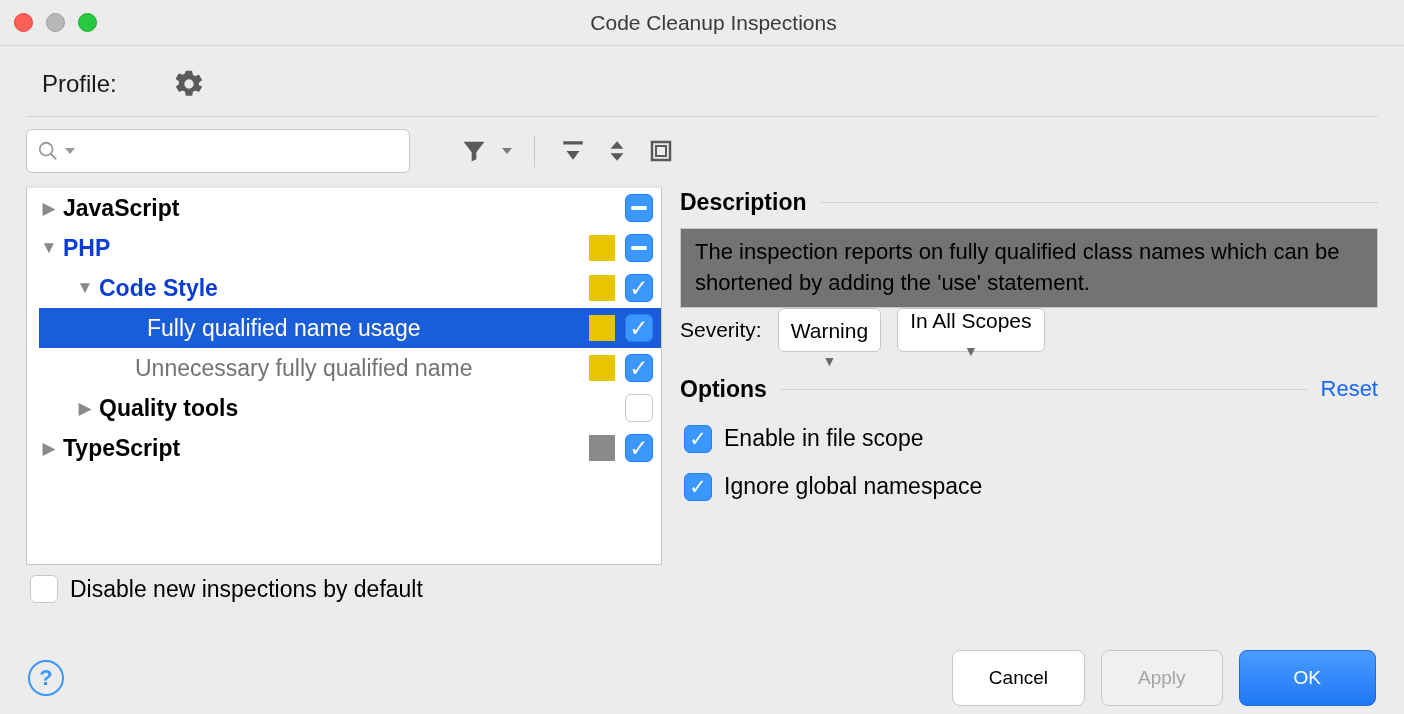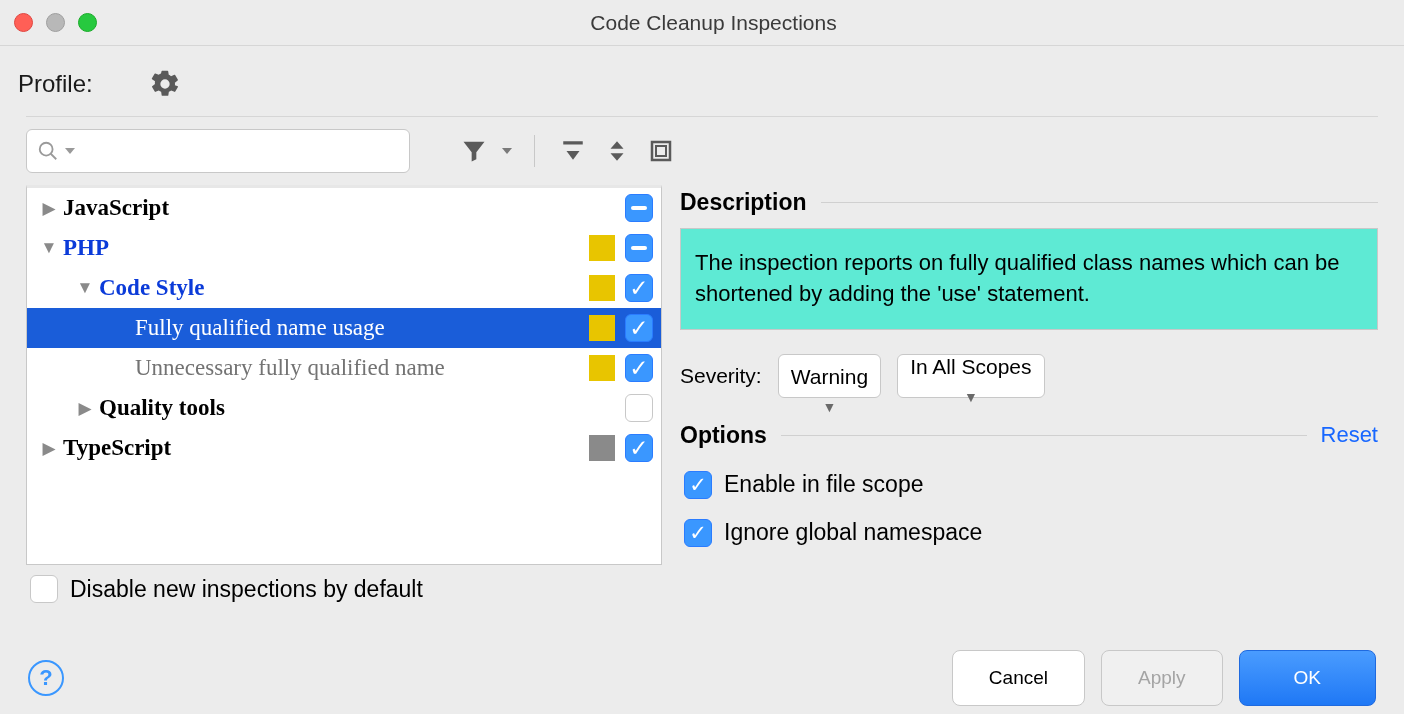--- a/index.html
+++ b/index.html
@@ -19,21 +19,21 @@
   padding: 0 14px;
   border-bottom: 1px solid #d6d6d6;
 }
 .traffic { display: flex; gap: 13px; }
 .dot { width: 19px; height: 19px; border-radius: 50%; }
 .dot.red { background: #ff5f56; border: 1px solid #e04640; }
 .dot.yellow { background: #b8b8b8; border: 1px solid #9f9f9f; }
 .dot.green { background: #27c93f; border: 1px solid #1aab29; }
 .title { flex: 1; text-align: center; font-size: 21px; color: #3a3a3a; padding-right:60px;}
 .row-profile {
-  display: flex; align-items: center; gap: 18px; padding: 22px 18px 16px;
+  display: flex; align-items: center; gap: 18px; padding: 22px 42px 16px;
 }
 .lbl { font-size: 24px; color: #1a1a1a; }
 .combo {
   display: flex; align-items: center; height: 44px; background: #fff;
   border: 1px solid #cfcfcf; border-radius: 7px; overflow: hidden;
 }
 .combo-val { padding: 0 16px; font-size: 23px; }
 .combo-scope { color: #9c9c9c; font-size: 23px; padding-right: 14px; }
 .combo-arrows { width: 32px; height: 100%; background: #2a7cff; display: flex; flex-direction: column; align-items: center; justify-content: center; color: white;}
 .combo-arrows svg { display:block; }
@@ -50,23 +50,23 @@
 .content { display: flex; padding: 0 26px; gap: 18px; }
 .tree-wrap { width: 636px; }
 .tree {
   background: #fff; border: 1px solid #c8c8c8; height: 380px;
   border-top: 3px solid #e7e7e7; overflow: hidden;
 }
 .tree-row {
   display: flex; align-items: center; height: 40px; padding: 0 8px;
   font-size: 23px;
 }
-.tree-row.sel { background: #1a5dd9; color: #fff; }
+.tree-row.sel { background: #1a5dd9; color: #fff; margin-left: 12px; }
 .tree-row .disc { width: 28px; text-align: center; font-size: 17px; color: #8a8a8a; }
-.tree-row .txt { flex: 1; font-family: Liberation Serif, serif; }
+.tree-row .txt { flex: 1; }
 .tree-row .bold { font-weight: 600; }
 .tree-row .link { color: #0b3bd9; font-weight: 600; }
 .tree-row .link2 { color: #737373; }
 .tree-row.sel .link2 { color:#fff; }
 .swatch { width: 26px; height: 26px; margin: 0 6px; }
 .swatch.warn { background: #e8c500; }
 .swatch.gray { background: #8a8a8a; }
 .ck {
   width: 28px; height: 28px; border-radius: 6px; display:flex;
   align-items:center; justify-content:center; margin-left: 4px;
@@ -75,22 +75,22 @@
 .ck.dash { background: #3a97ff; border: 1px solid #2a7cff; }
 .ck.dash::after { content:""; width: 16px; height: 4px; background: #fff; border-radius: 2px;}
 .ck.off { background: #fff; border: 1px solid #c8c8c8; }
 .ck-row { display: flex; align-items:center; gap:12px; padding: 10px 0; }
 .right { flex: 1; padding-top:4px;}
 .sect { display:flex; align-items:center; gap:14px; margin-bottom: 12px;}
 .sect .sect-lbl { font-size: 23px; font-weight: bold; }
 .sect .line { flex:1; height: 1px; background:#d0d0d0; }
 .reset { color:#1867ff; font-size:22px; }
 .desc-box {
-  background:#5eead4; border:1px solid #c8c8c8; padding: 19px 14px;
-  font-size: 22px; line-height: 1.4; margin-bottom: 24px;
+  background:#737373; border:1px solid #c8c8c8; padding: 8px 14px;
+  font-size: 22px; line-height: 1.4; 
 }
 .sev-row { display:flex; align-items:center; gap:16px; margin-bottom: 24px;}
 .mini-combo { display:flex; align-items:center; height:44px; background:#fff; border:1px solid #c8c8c8; border-radius:6px; padding:0 12px; gap:10px;flex-direction:column;}
 .mini-combo .tri { color:#6a6a6a; font-size:14px;}
 .footer {
   position:absolute; bottom:0; left:0; right:0; height: 72px;
   display:flex; align-items:center; padding: 0 28px; gap: 16px;
 }
 .help {
   width: 36px; height: 36px; border:2px solid #3a97ff; border-radius:50%;

